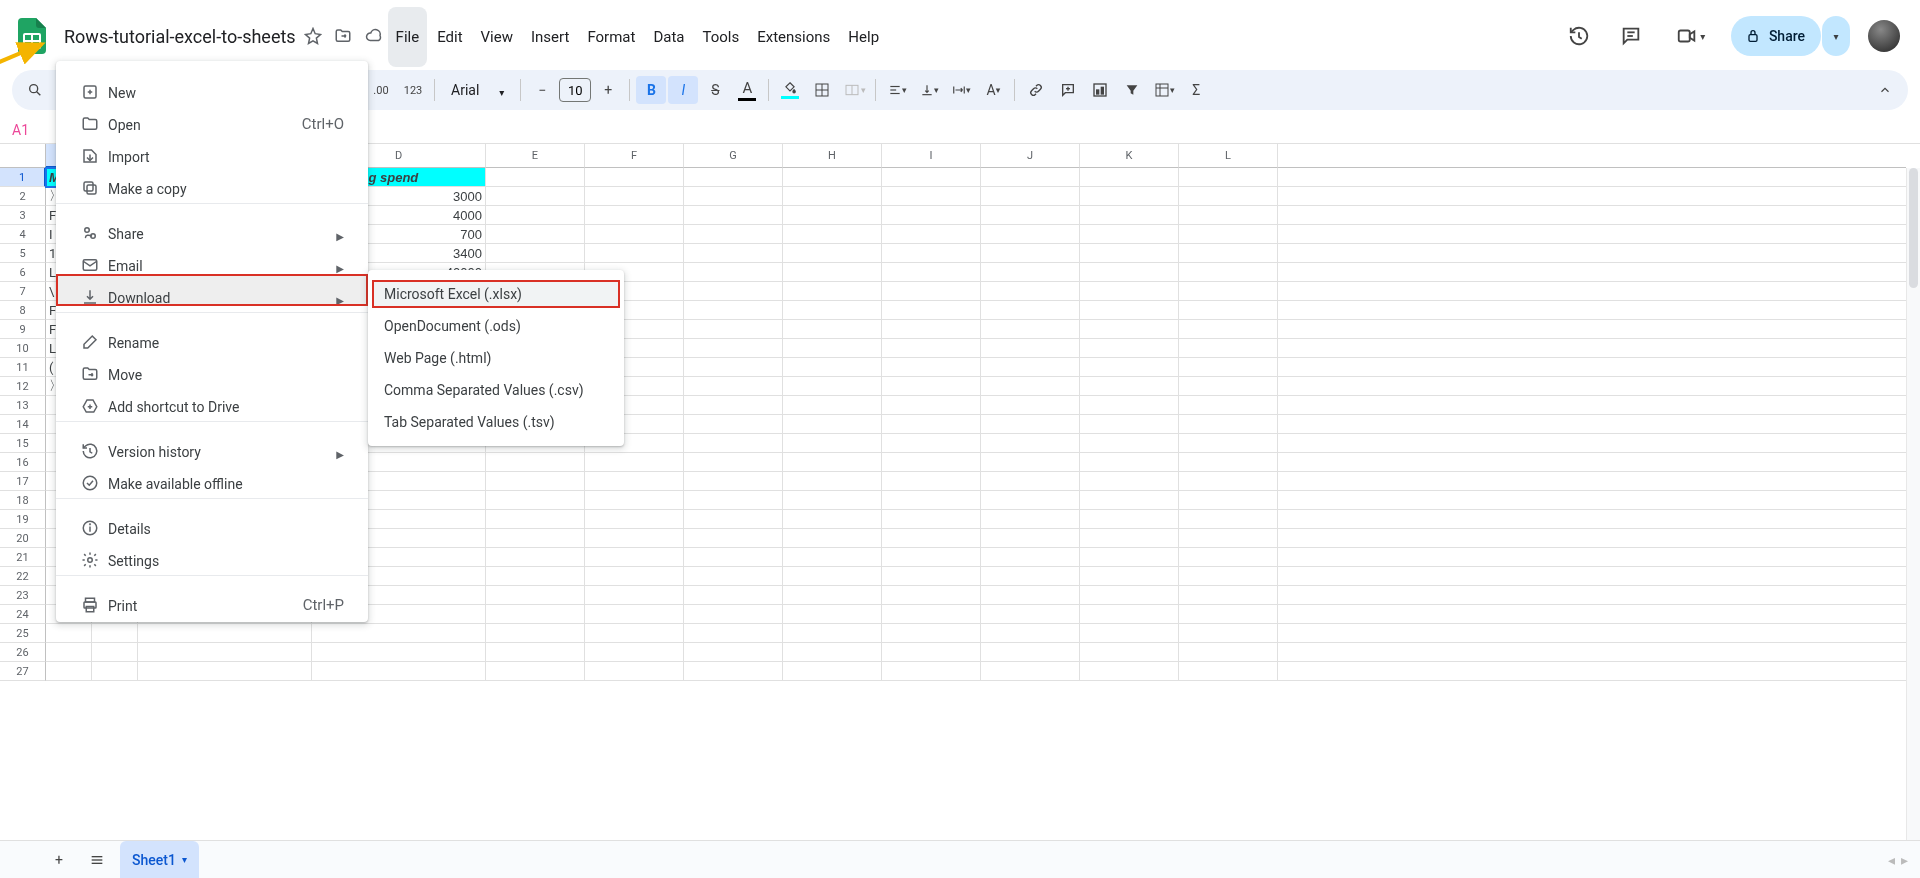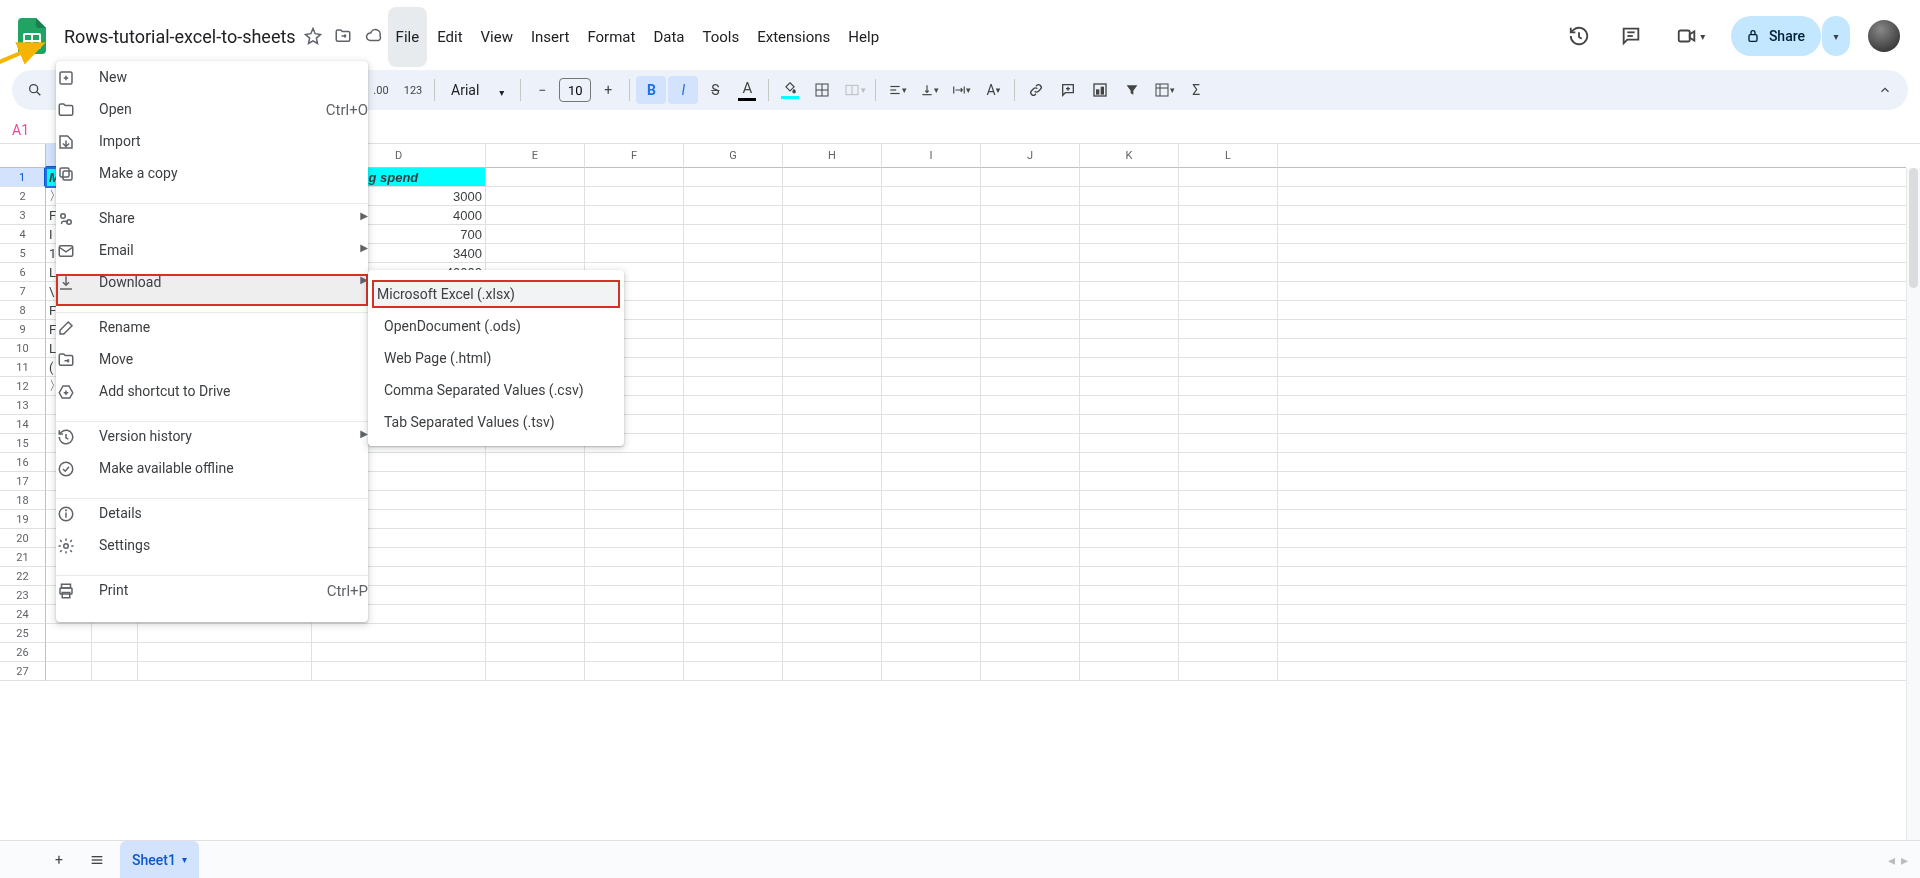--- a/index.html
+++ b/index.html
@@ -48,30 +48,30 @@
 .cell { flex:0 0 99px; border-right:1px solid #e0e0e0; border-bottom:1px solid #e0e0e0; padding:0 3px; font-size:13px; display:flex; align-items:center; overflow:hidden; white-space:nowrap;}
 .cell.wide { flex:0 0 174px; }
 .cell.num { justify-content:flex-end; font-family: Arial;}
 .cell.header { background:#00ffff; font-weight:bold; font-style:italic; font-family:Arial;}
 .cell.active { outline:2px solid #1a73e8; outline-offset:-1px; }
 .vscroll { position:absolute; right:0; top:24px; width:14px; bottom:0; background:#f8f9fa; border-left:1px solid #e8e8e8;}
 .vthumb { position:absolute; top:0; left:2px; right:2px; height:120px; background:#dadce0; border-radius:6px;}
 
 .dropdown { position:absolute; background:#fff; border-radius:4px; box-shadow: 0 2px 6px 2px rgba(60,64,67,.15), 0 1px 2px rgba(60,64,67,.3); padding:8px 0; z-index:100;}
 .file-menu { top:61px; left:56px; width:312px;}
-.dd-item { display:flex; align-items:flex-start; height:32px; padding:0 0; gap:23px; color:#3c4043; font-size:14px; cursor:pointer;}
+.dd-item { display:flex; align-items:flex-end; height:32px; padding:0 24px; gap:8px; color:#3c4043; font-size:14px; cursor:pointer;}
 .dd-item.highlighted { background:#eeeeee; outline:2px solid #d93025; outline-offset:-2px;}
 .dd-icon { width:20px; display:flex; justify-content:center; color:#5f6368;}
 .dd-label { flex:1;}
 .dd-short { color:#5f6368; font-size:15px;}
 .dd-arrow { color:#5f6368; font-size:10px;}
 .dd-sep { height:1px; background:#e8eaed; margin:6px 0;}
 .download-sub { top:270px; left:368px; width:256px;}
 .sub-item { padding:8px 16px; font-size:14px; color:#3c4043; cursor:pointer;}
-.sub-item.highlighted { outline:2px solid #d93025; outline-offset:-2px; margin:2px 4px 2px 4px; padding:6px 5px; background:#f1f3f4;}
+.sub-item.highlighted { outline:2px solid #d93025; outline-offset:-2px; margin:2px 4px 2px 4px; padding:6px 12px; background:#f1f3f4;}
 
 .bottombar { position:fixed; bottom:0; left:0; right:0; height:38px; background:#f9fbfd; border-top:1px solid #e0e0e0; display:flex; align-items:center; padding:0 44px; gap:8px;}
 .tab { display:flex; align-items:center; gap:6px; padding:0 12px; height:38px; border-radius:6px 6px 0 0; cursor:pointer;}
 .tab.active { background:#d3e3fd; color:#0b57d0; font-weight:500;}
 .tab-arrows { position:absolute; right:12px; display:flex; gap:6px; color:#bbb;}
 .arrow-anno { position:absolute; top:38px; left:-10px; pointer-events:none; z-index:200;}
 
 svg { display:block; }
 </style>
 </head>

